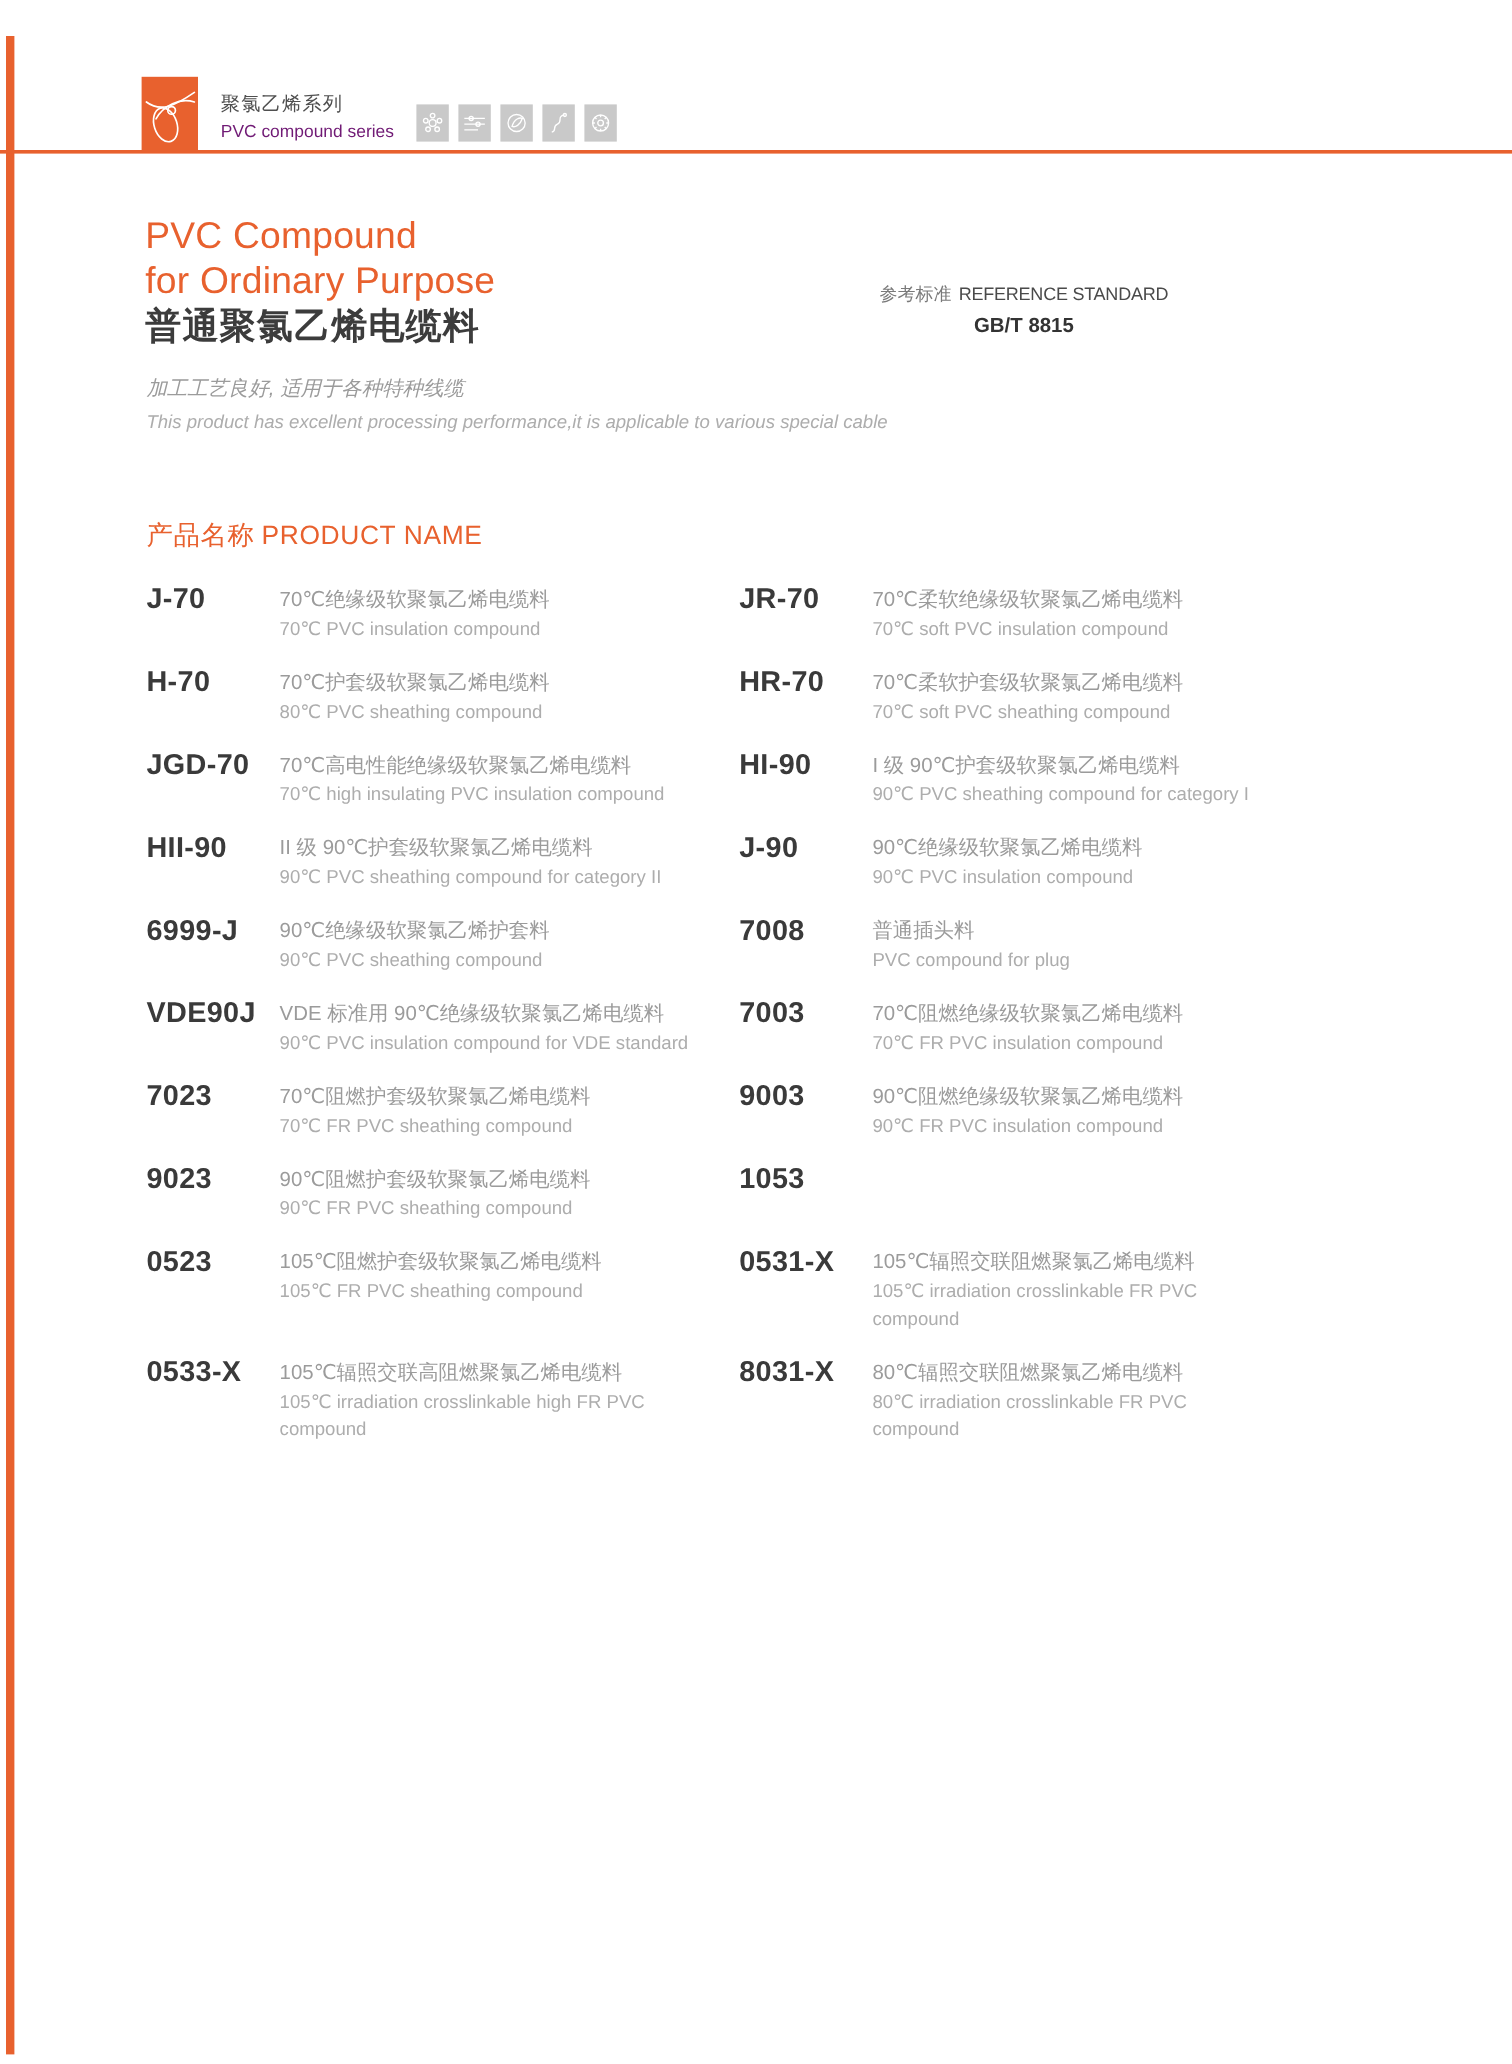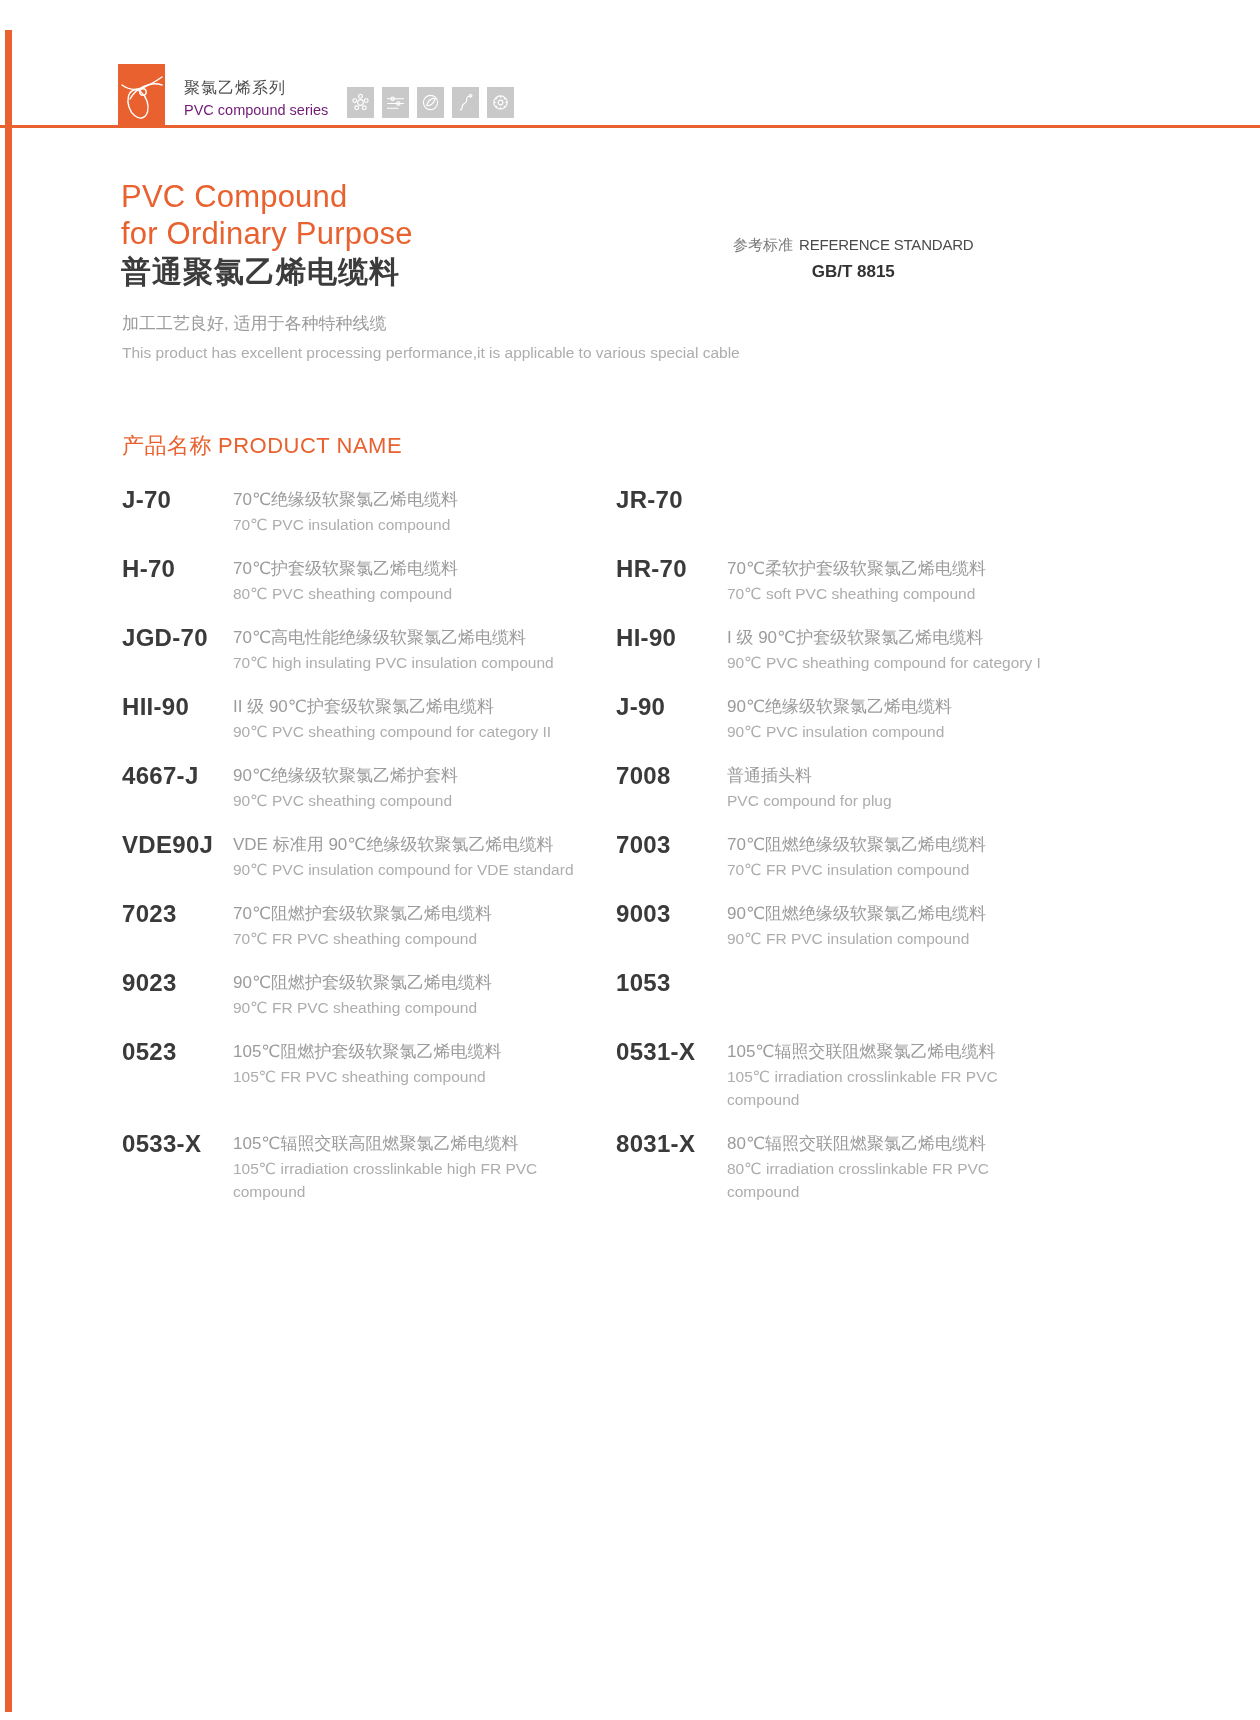--- a/index.html
+++ b/index.html
@@ -25,21 +25,21 @@
   
   .title-en{position:absolute;left:121px;top:178px;font-size:31px;line-height:37px;color:#E8612E;font-weight:500;letter-spacing:.2px;}
   .title-zh{position:absolute;left:121px;top:252px;font-size:30px;font-weight:700;color:#3C3C3C;letter-spacing:1px;}
 
   .refstd{position:absolute;left:733px;top:236px;text-align:center;}
   .refstd .line1{font-size:15px;}
   .refstd .line1 .zh{color:#7A7A7A;margin-right:6px;}
   .refstd .line1 .en{color:#4A4A4A;letter-spacing:-0.2px;}
   .refstd .val{font-size:17px;font-weight:700;color:#333333;margin-top:7px;}
 
-  .intro{position:absolute;left:122px;top:312px;}
+  .intro{position:absolute;left:122px;top:312px;font-style:italic;}
   .intro .zh{font-size:17px;color:#9B9B9B;}
   .intro .en{font-size:15.5px;color:#ADADAD;margin-top:9px;}
 
   
   .section{position:absolute;left:122px;top:431px;width:1030px;}
   .sec-title{font-size:22px;color:#E8612E;font-weight:500;letter-spacing:.5px;}
   .sec-title .en{margin-left:6px;}
   .grid{
     margin-top:27px;
     display:grid;
@@ -137,20 +137,24 @@
   <div class="item">
     <div class="code">J-70</div>
     <div class="desc">
       <div class="zh-line">70℃绝缘级软聚氯乙烯电缆料</div>
       <div class="en-line">70℃ PVC insulation compound</div>
     </div>
   </div>
 
   <div class="item">
     <div class="code">JR-70</div>
+    <div class="desc">
+      <div class="zh-line">70℃柔软绝缘级软聚氯乙烯电缆料</div>
+      <div class="en-line">70℃ soft PVC insulation compound</div>
+    </div>
   </div>
 
   <div class="item">
     <div class="code">H-70</div>
     <div class="desc">
       <div class="zh-line">70℃护套级软聚氯乙烯电缆料</div>
       <div class="en-line">80℃ PVC sheathing compound</div>
     </div>
   </div>
 
@@ -188,21 +192,21 @@
 
   <div class="item">
     <div class="code">J-90</div>
     <div class="desc">
       <div class="zh-line">90℃绝缘级软聚氯乙烯电缆料</div>
       <div class="en-line">90℃ PVC insulation compound</div>
     </div>
   </div>
 
   <div class="item">
-    <div class="code">4667-J</div>
+    <div class="code">6999-J</div>
     <div class="desc">
       <div class="zh-line">90℃绝缘级软聚氯乙烯护套料</div>
       <div class="en-line">90℃ PVC sheathing compound</div>
     </div>
   </div>
 
   <div class="item">
     <div class="code">7008</div>
     <div class="desc">
       <div class="zh-line">普通插头料</div>

